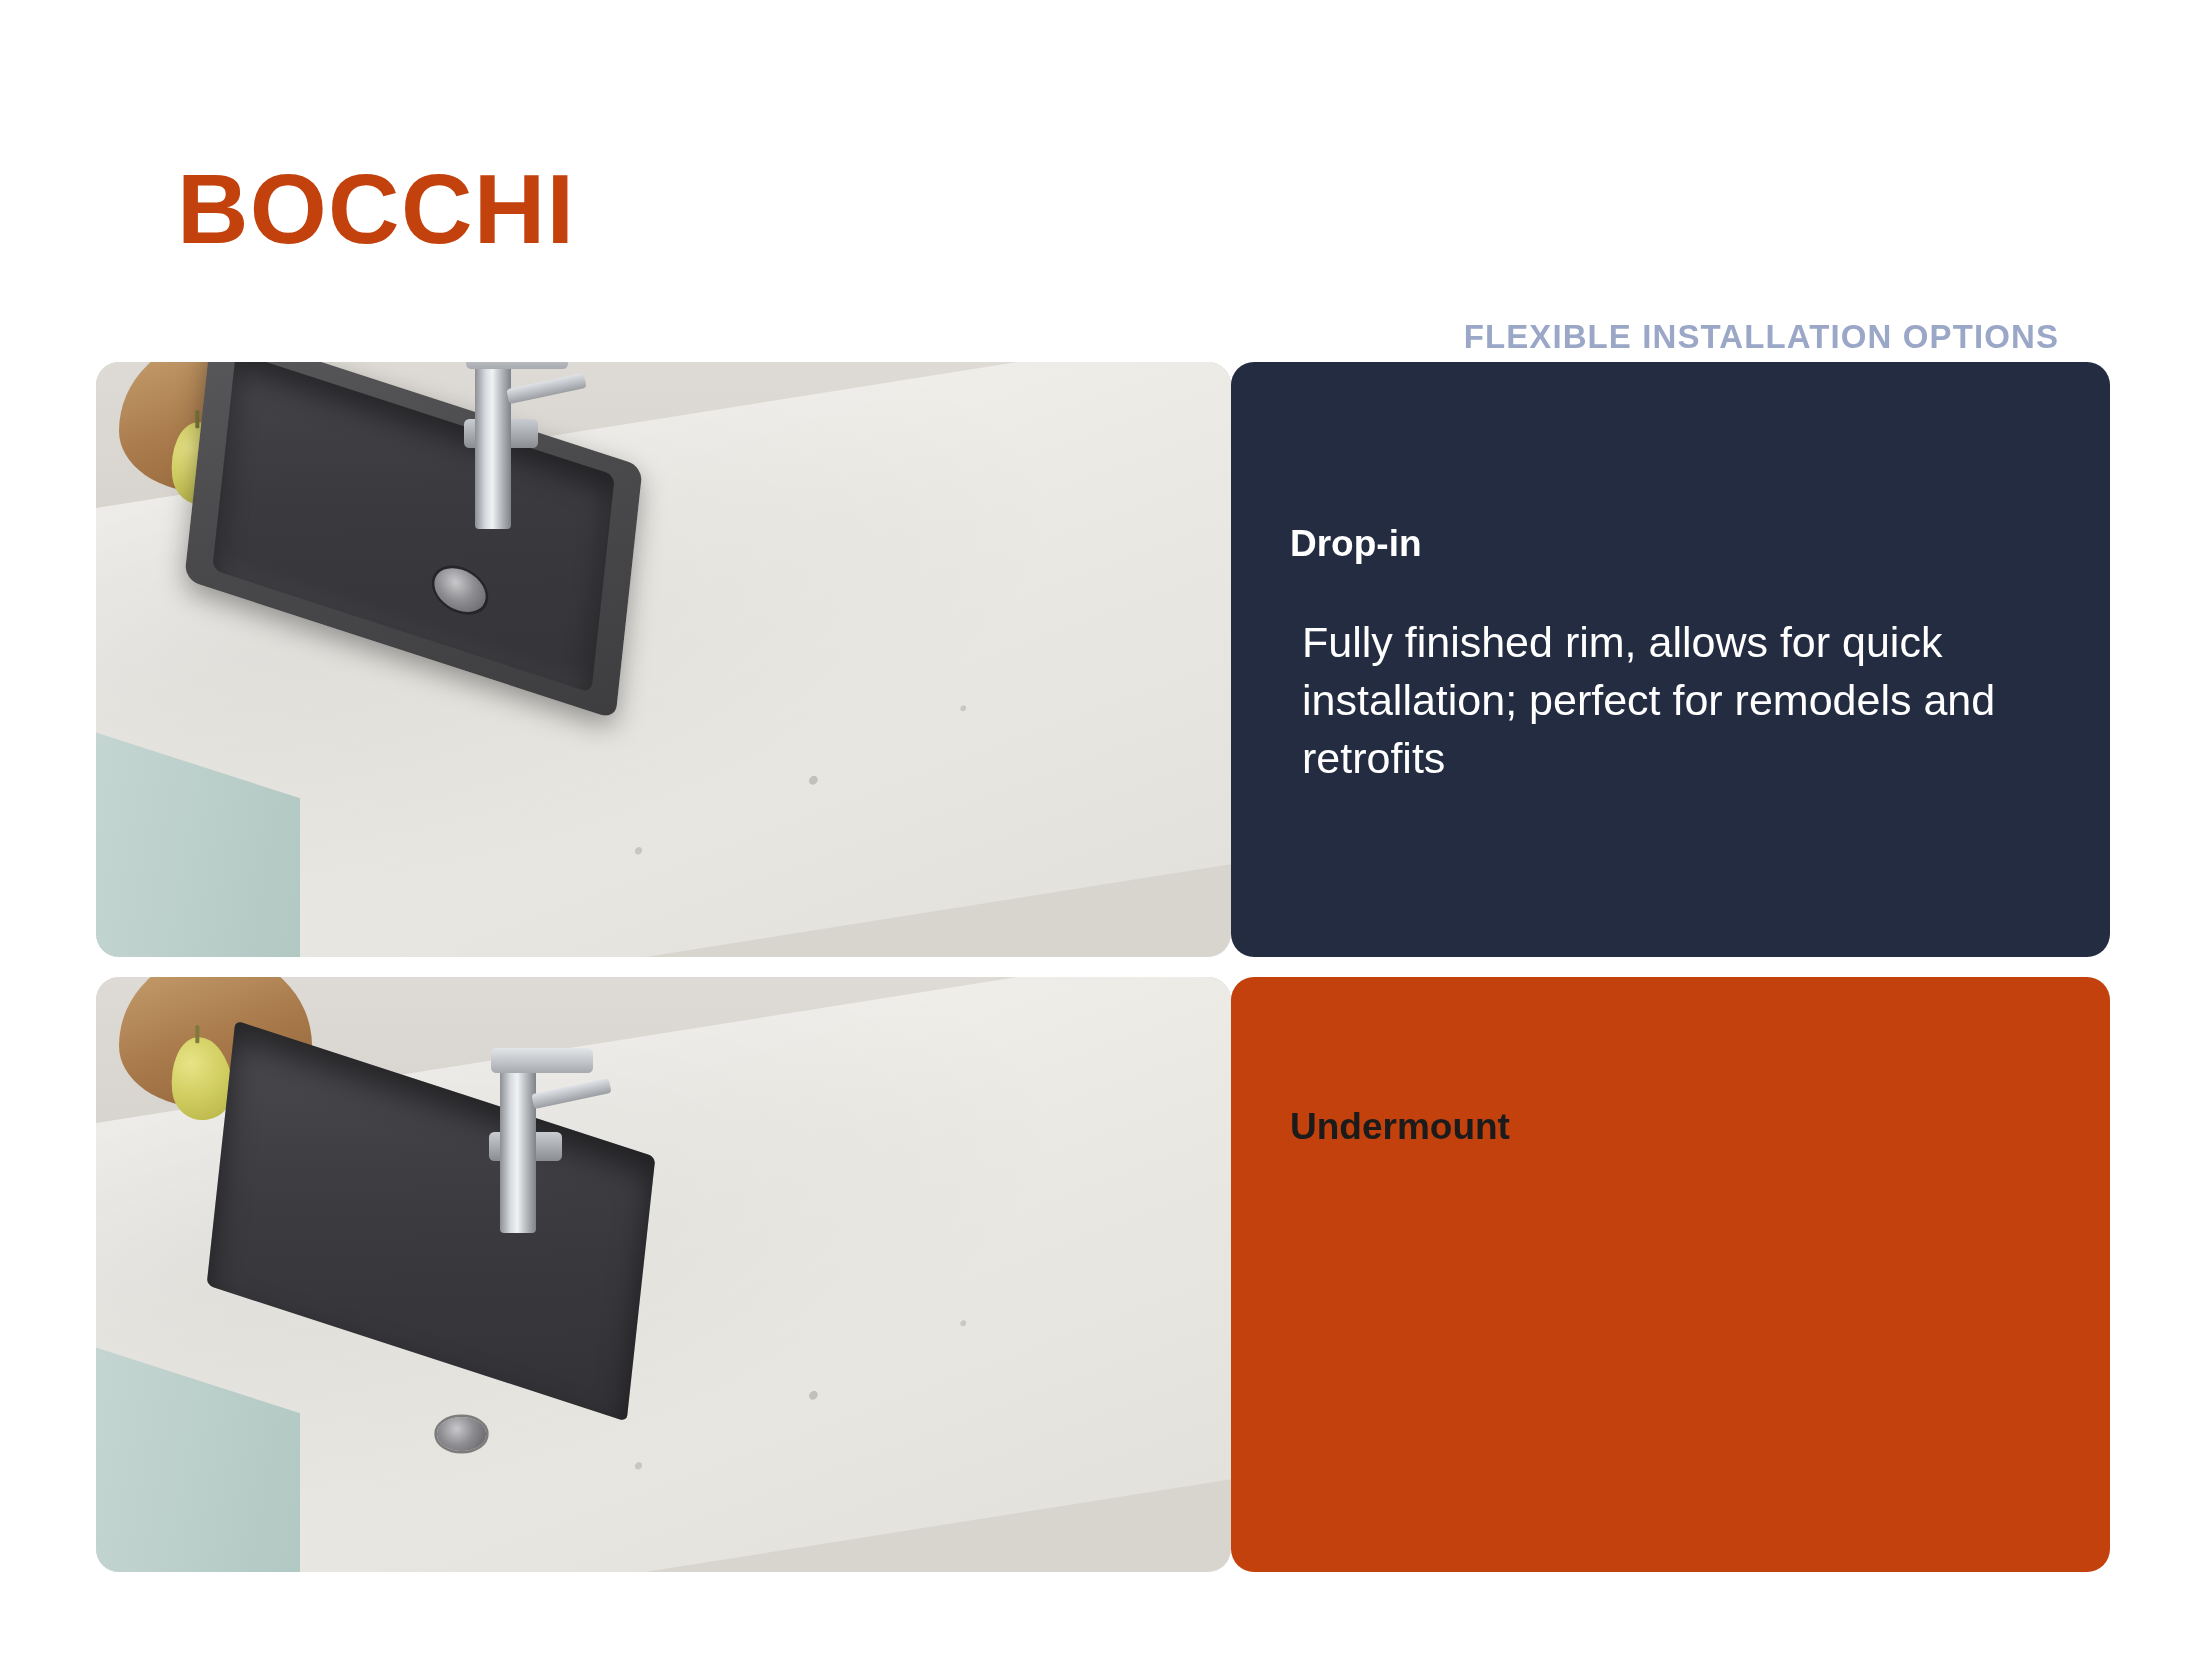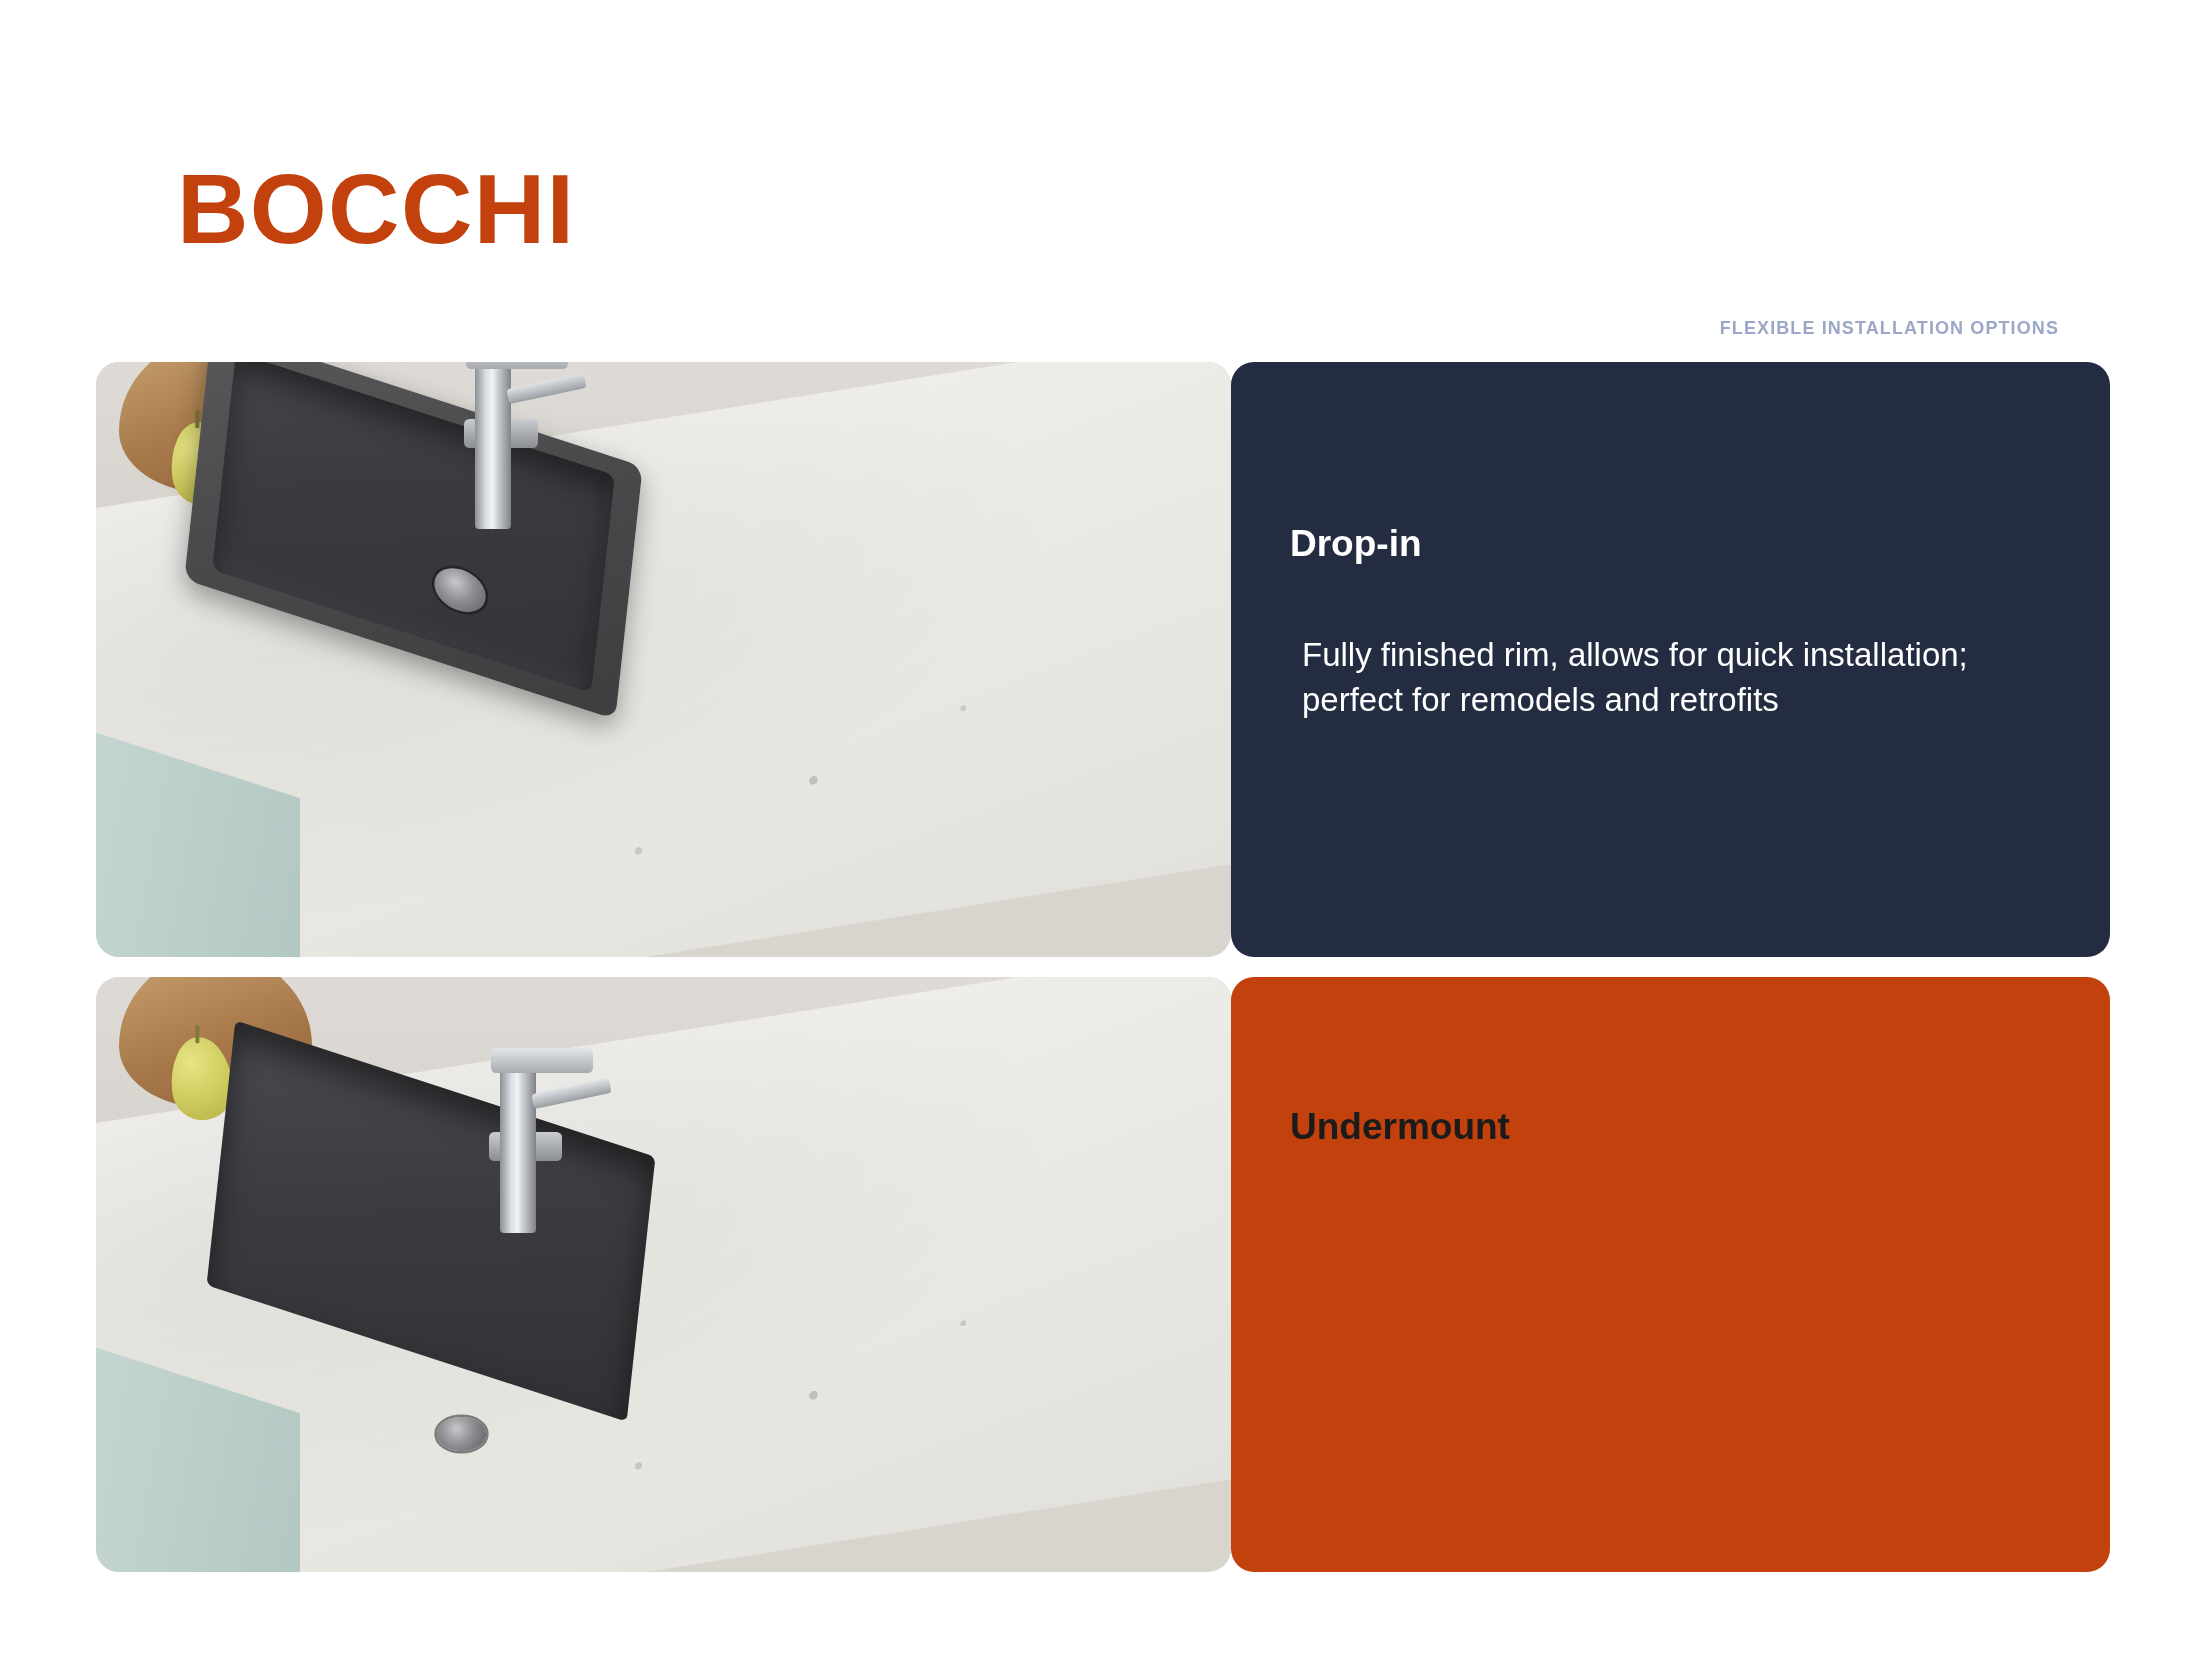--- a/index.html
+++ b/index.html
@@ -27,21 +27,21 @@
     line-height: 1;
     font-family: "Liberation Sans", sans-serif;
     text-align: right;
   }
 
   
   #section-heading {
     position: absolute;
     right: 146px;
     top: 318px;
-    font-size: 18px;
+    font-size: 33px;
     font-weight: 700;
     letter-spacing: 1.1px;
     color: #9aa7c7;
     text-transform: uppercase;
     text-align: right;
     font-family: "Liberation Sans", sans-serif;
   }
 
   
   .panel {
@@ -82,24 +82,23 @@
     background: #c2410c;
     color: #1b1b1b;
   }
 
   .panel-title {
     font-size: 37px;
     font-weight: 700;
     line-height: 1.1;
   }
   .panel-body {
-    font-size: 33px;
+    font-size: 43px;
     font-weight: 400;
     line-height: 1.35;
-    margin-top: 20px;
   }
   #panel-dropin-text .panel-title { position: absolute; left: 59px; top: 162px; }
   #panel-dropin-text .panel-body  { position: absolute; left: 71px; top: 251px; width: 734px; }
   #panel-undermount-text .panel-title { position: absolute; left: 59px; top: 130px; }
   #panel-undermount-text .panel-body  { position: absolute; left: 71px; top: 218px; width: 734px; }
 
   
   .photo {
     position: absolute;
     inset: 0;

